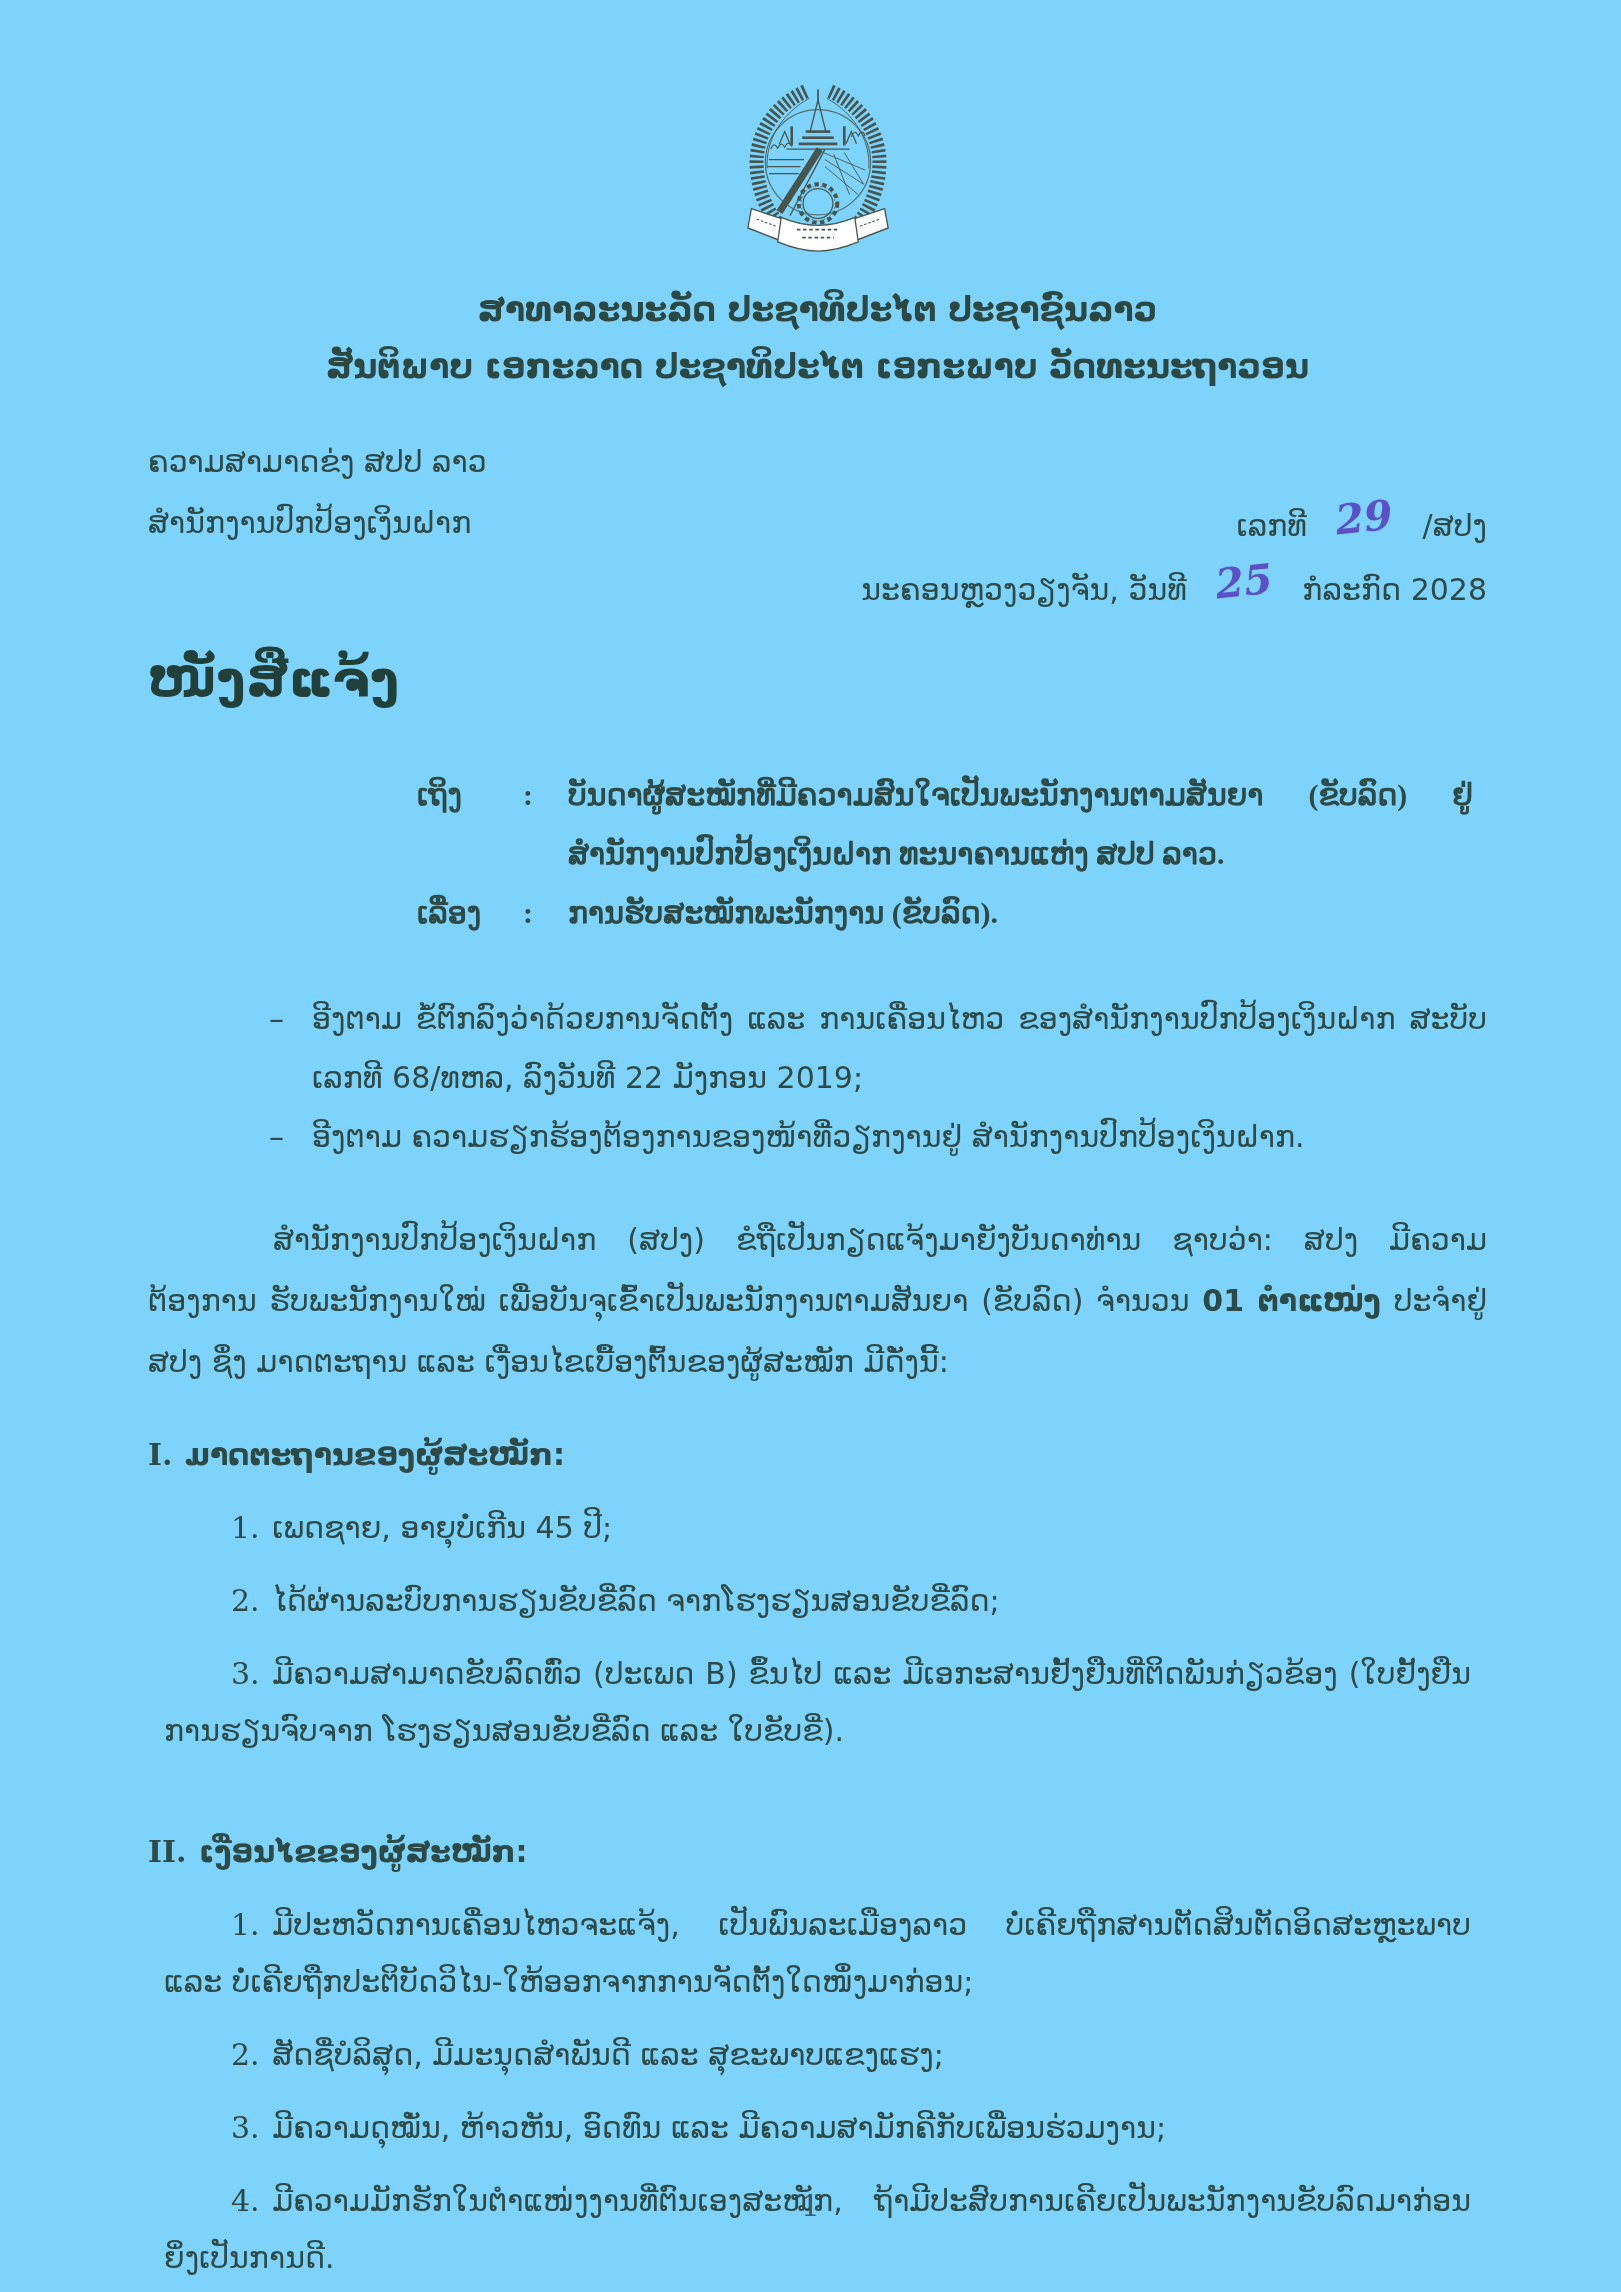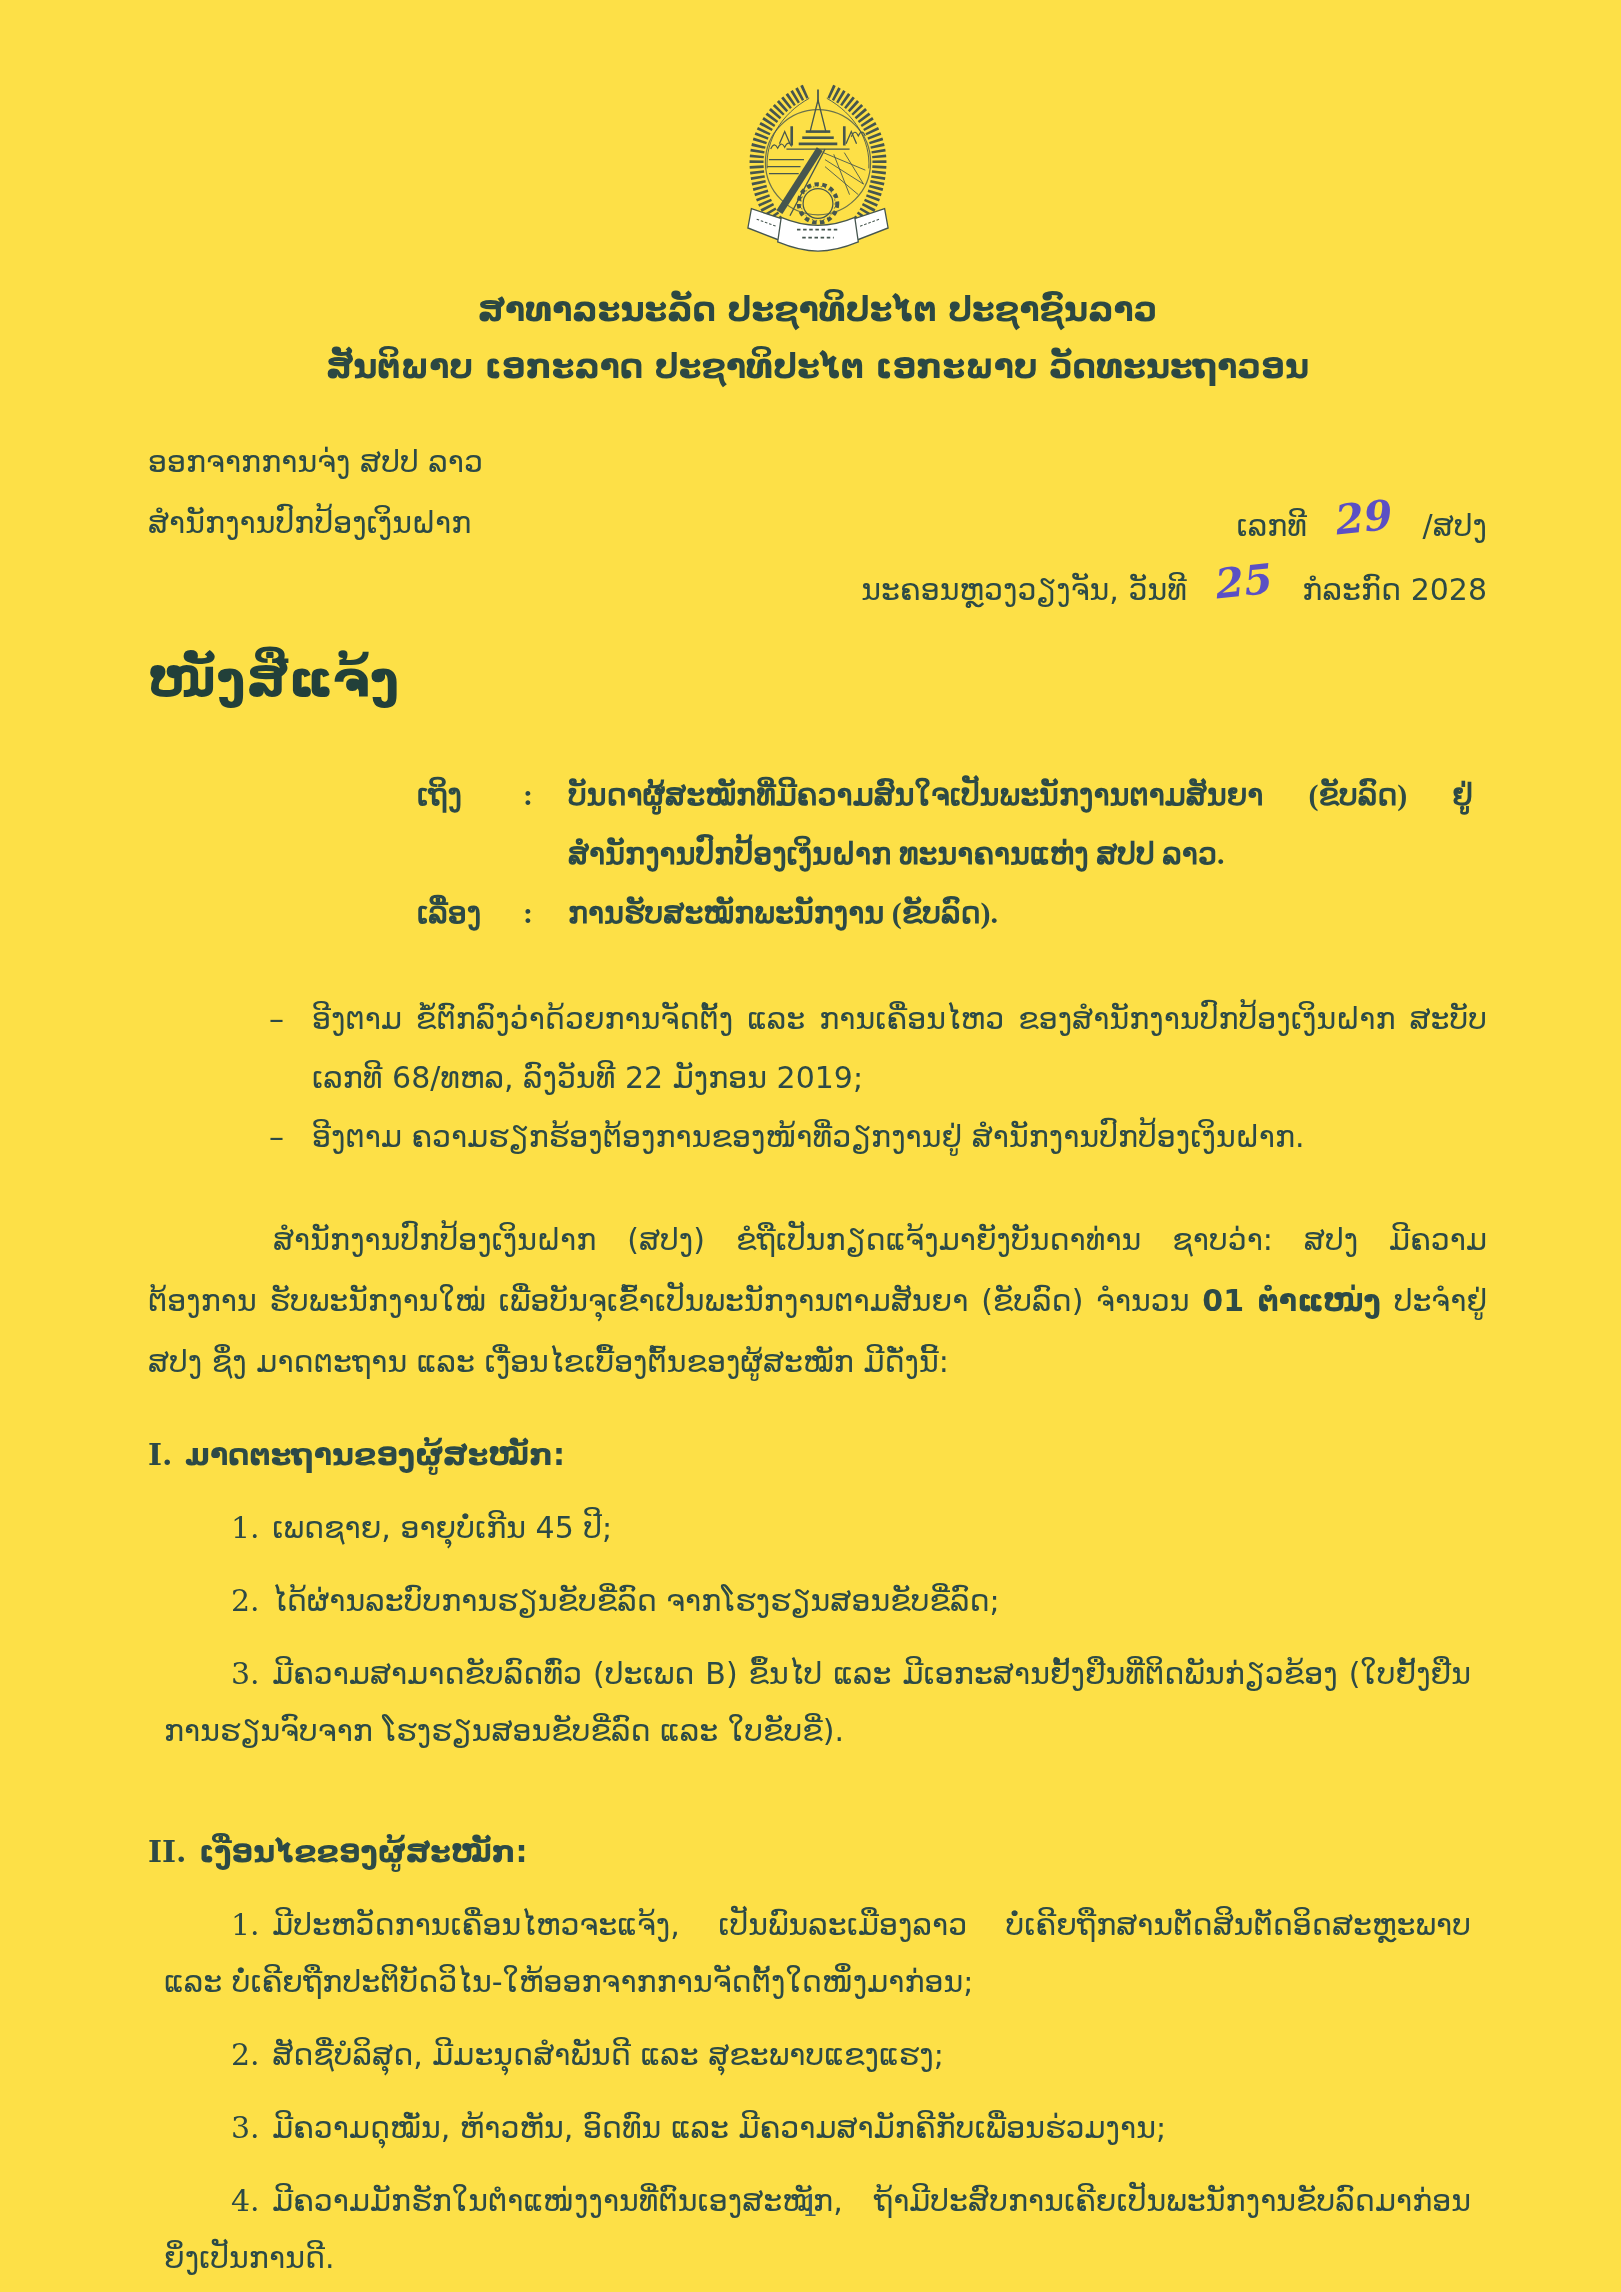--- a/index.html
+++ b/index.html
@@ -1,20 +1,20 @@
 <!DOCTYPE html>
 <html style="font-size:14.3px"><head>
 <meta charset="utf-8">
 <style>
   html,body{margin:0;padding:0;background:#e8e8e8;}
   .page{
     position:relative;
     width:1621px;height:2293px;
     margin:0 auto;
-    background:#fde047;
+    background:#7dd3fc;
     box-sizing:border-box;
     padding:79px 134px 0 148px;
     font-family:"DejaVu Sans", sans-serif;
     color:#2d4a46;
     font-size:30px;
     overflow:hidden;
   }
   .emblem-wrap{text-align:center;height:179px;}
   .emblem-wrap svg{display:inline-block;}
   .motto{ text-align:center; font-weight:bold; font-size:33px; line-height:57px; color:#2c4843;}
@@ -117,21 +117,21 @@
         </g>
       </g>
     </svg>
   </div>
 
   <div class="motto first">ສາທາລະນະລັດ ປະຊາທິປະໄຕ ປະຊາຊົນລາວ</div>
   <div class="motto">ສັນຕິພາບ ເອກະລາດ ປະຊາທິປະໄຕ ເອກະພາບ ວັດທະນະຖາວອນ</div>
 
   <div class="letterhead">
     <div class="lh-left">
-      <div>ອອກຈາກການຈ່ງ ສປປ ລາວ</div>
+      <div>ຄວາມສາມາດຂ່ງ ສປປ ລາວ</div>
       <div>ສຳນັກງານປົກປ້ອງເງິນຝາກ</div>
     </div>
     <div class="lh-right">
       <div class="ref-line">
         <span>ເລກທີ</span>
         <span class="hand">29</span>
         <span>/ສປງ</span>
       </div>
       <div class="date-line">
         <span>ນະຄອນຫຼວງວຽງຈັນ, ວັນທີ</span>

